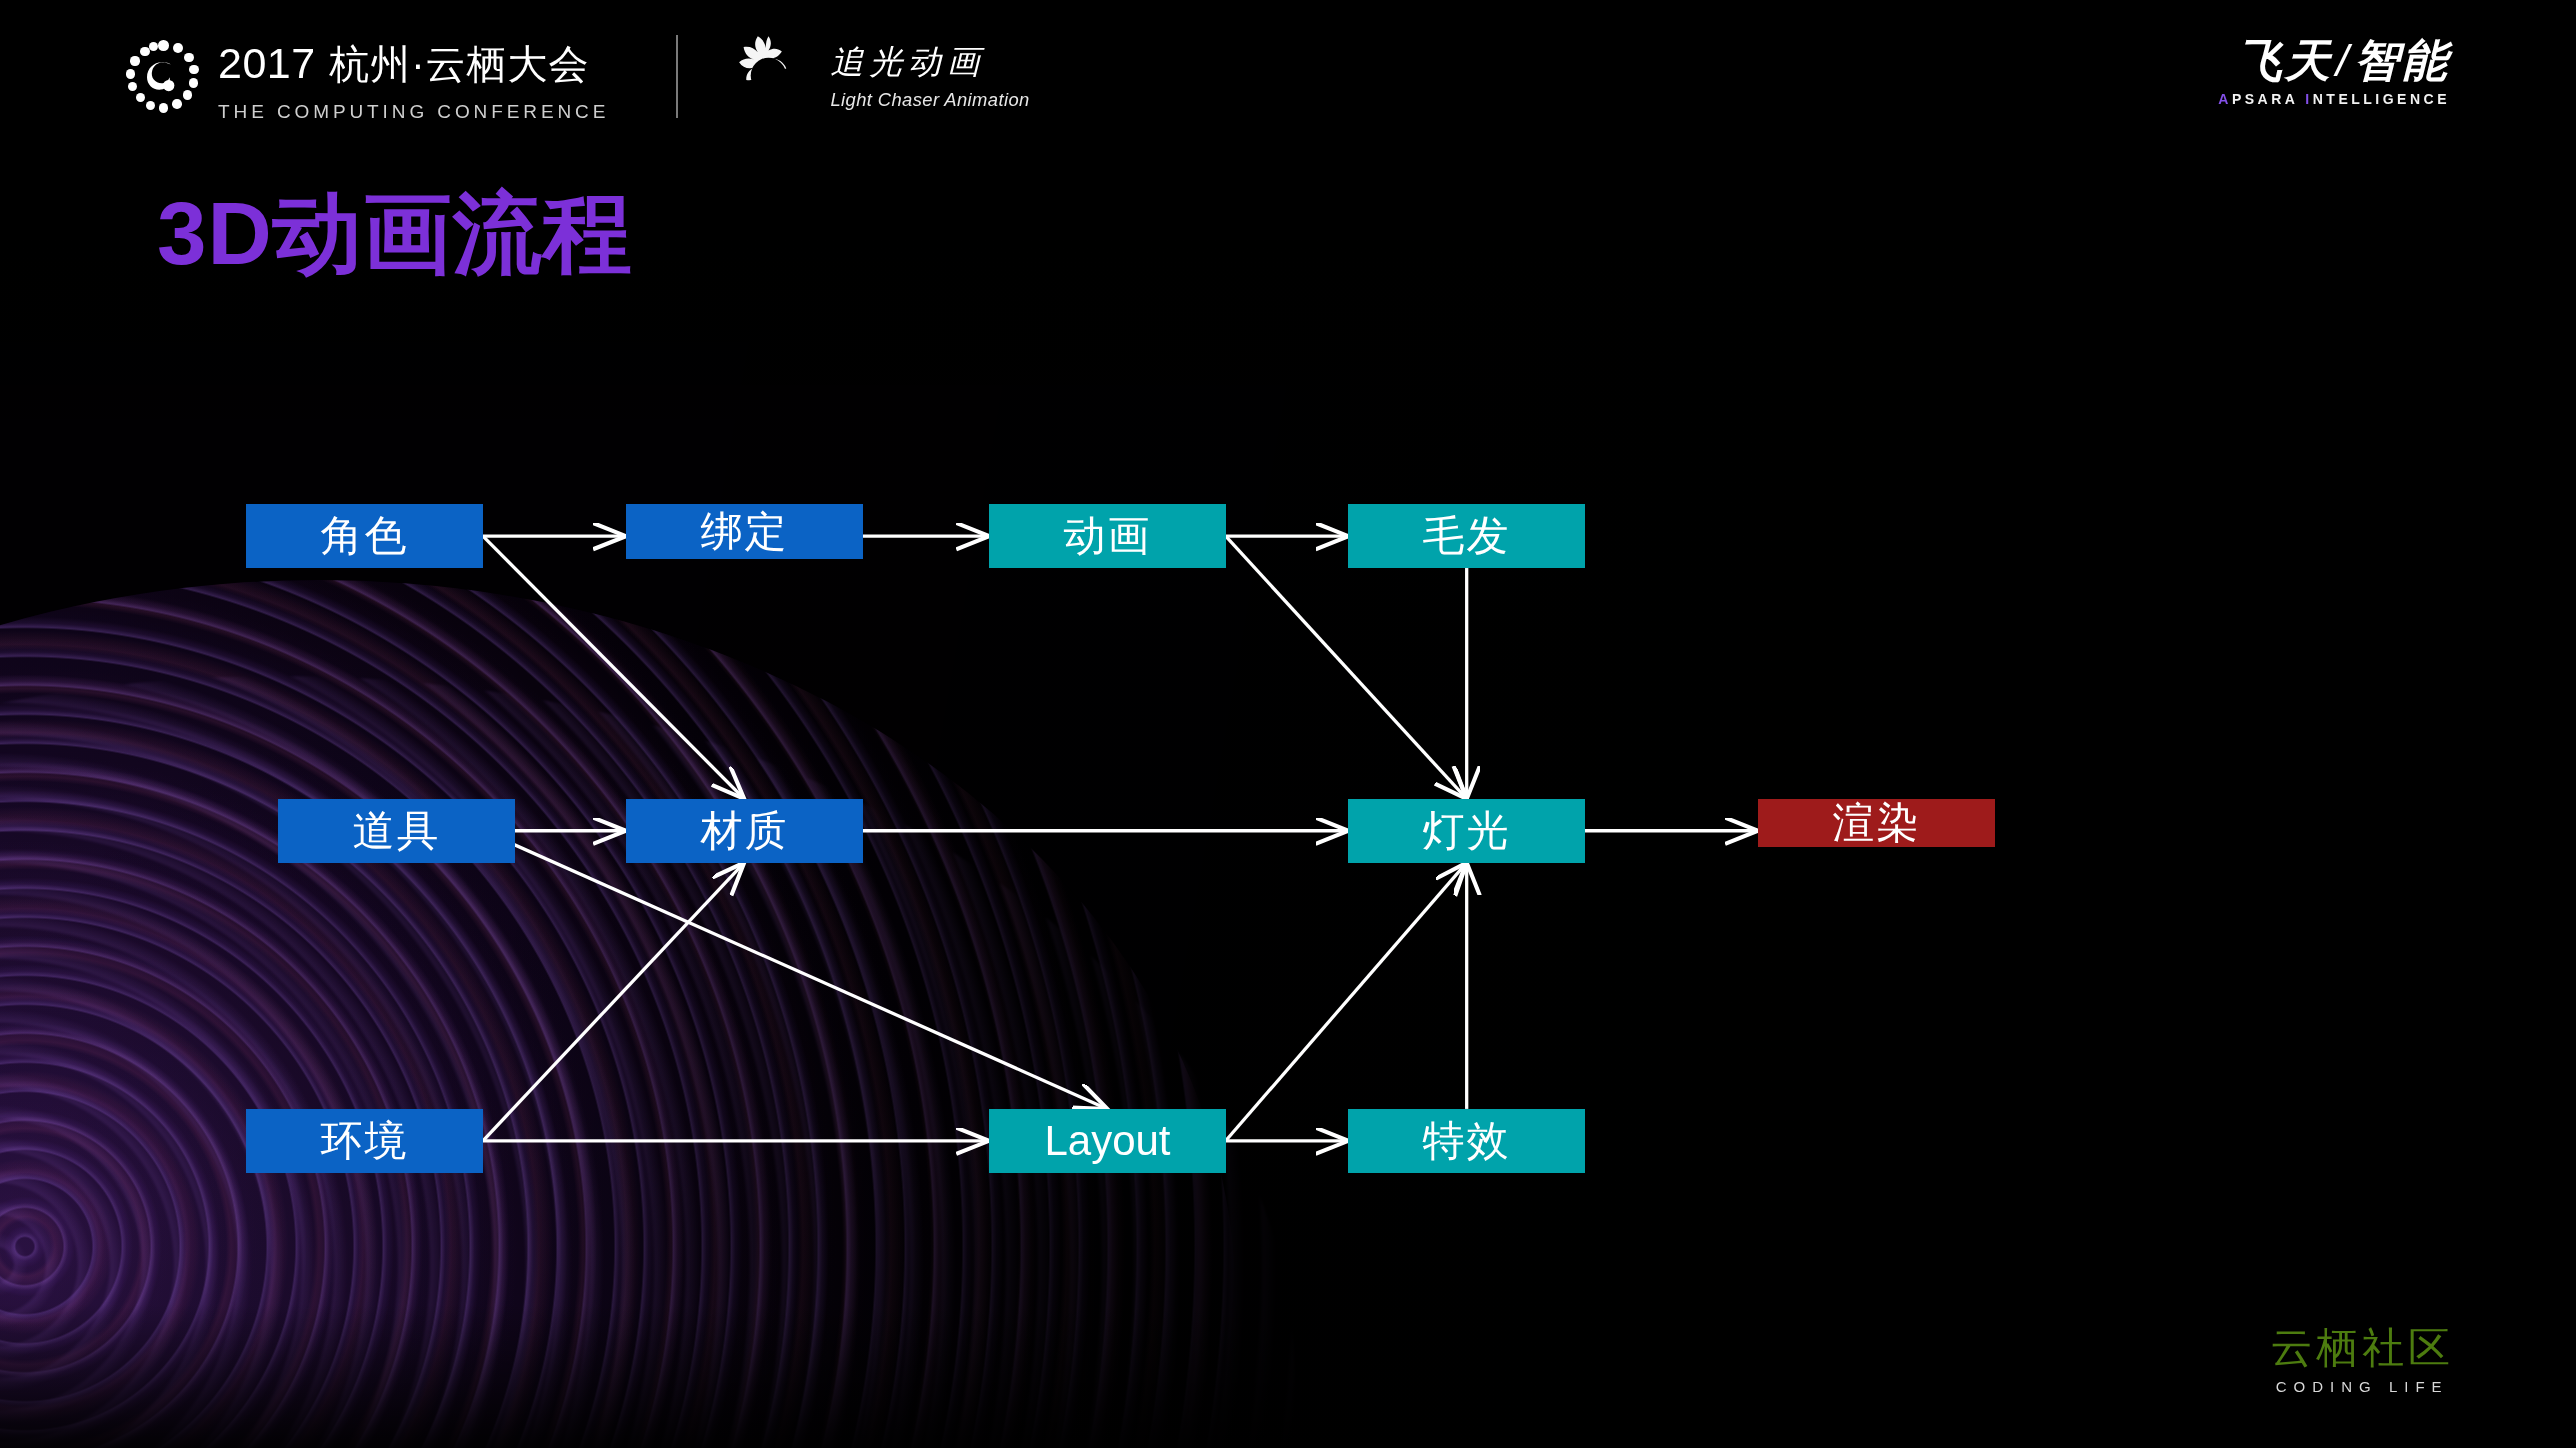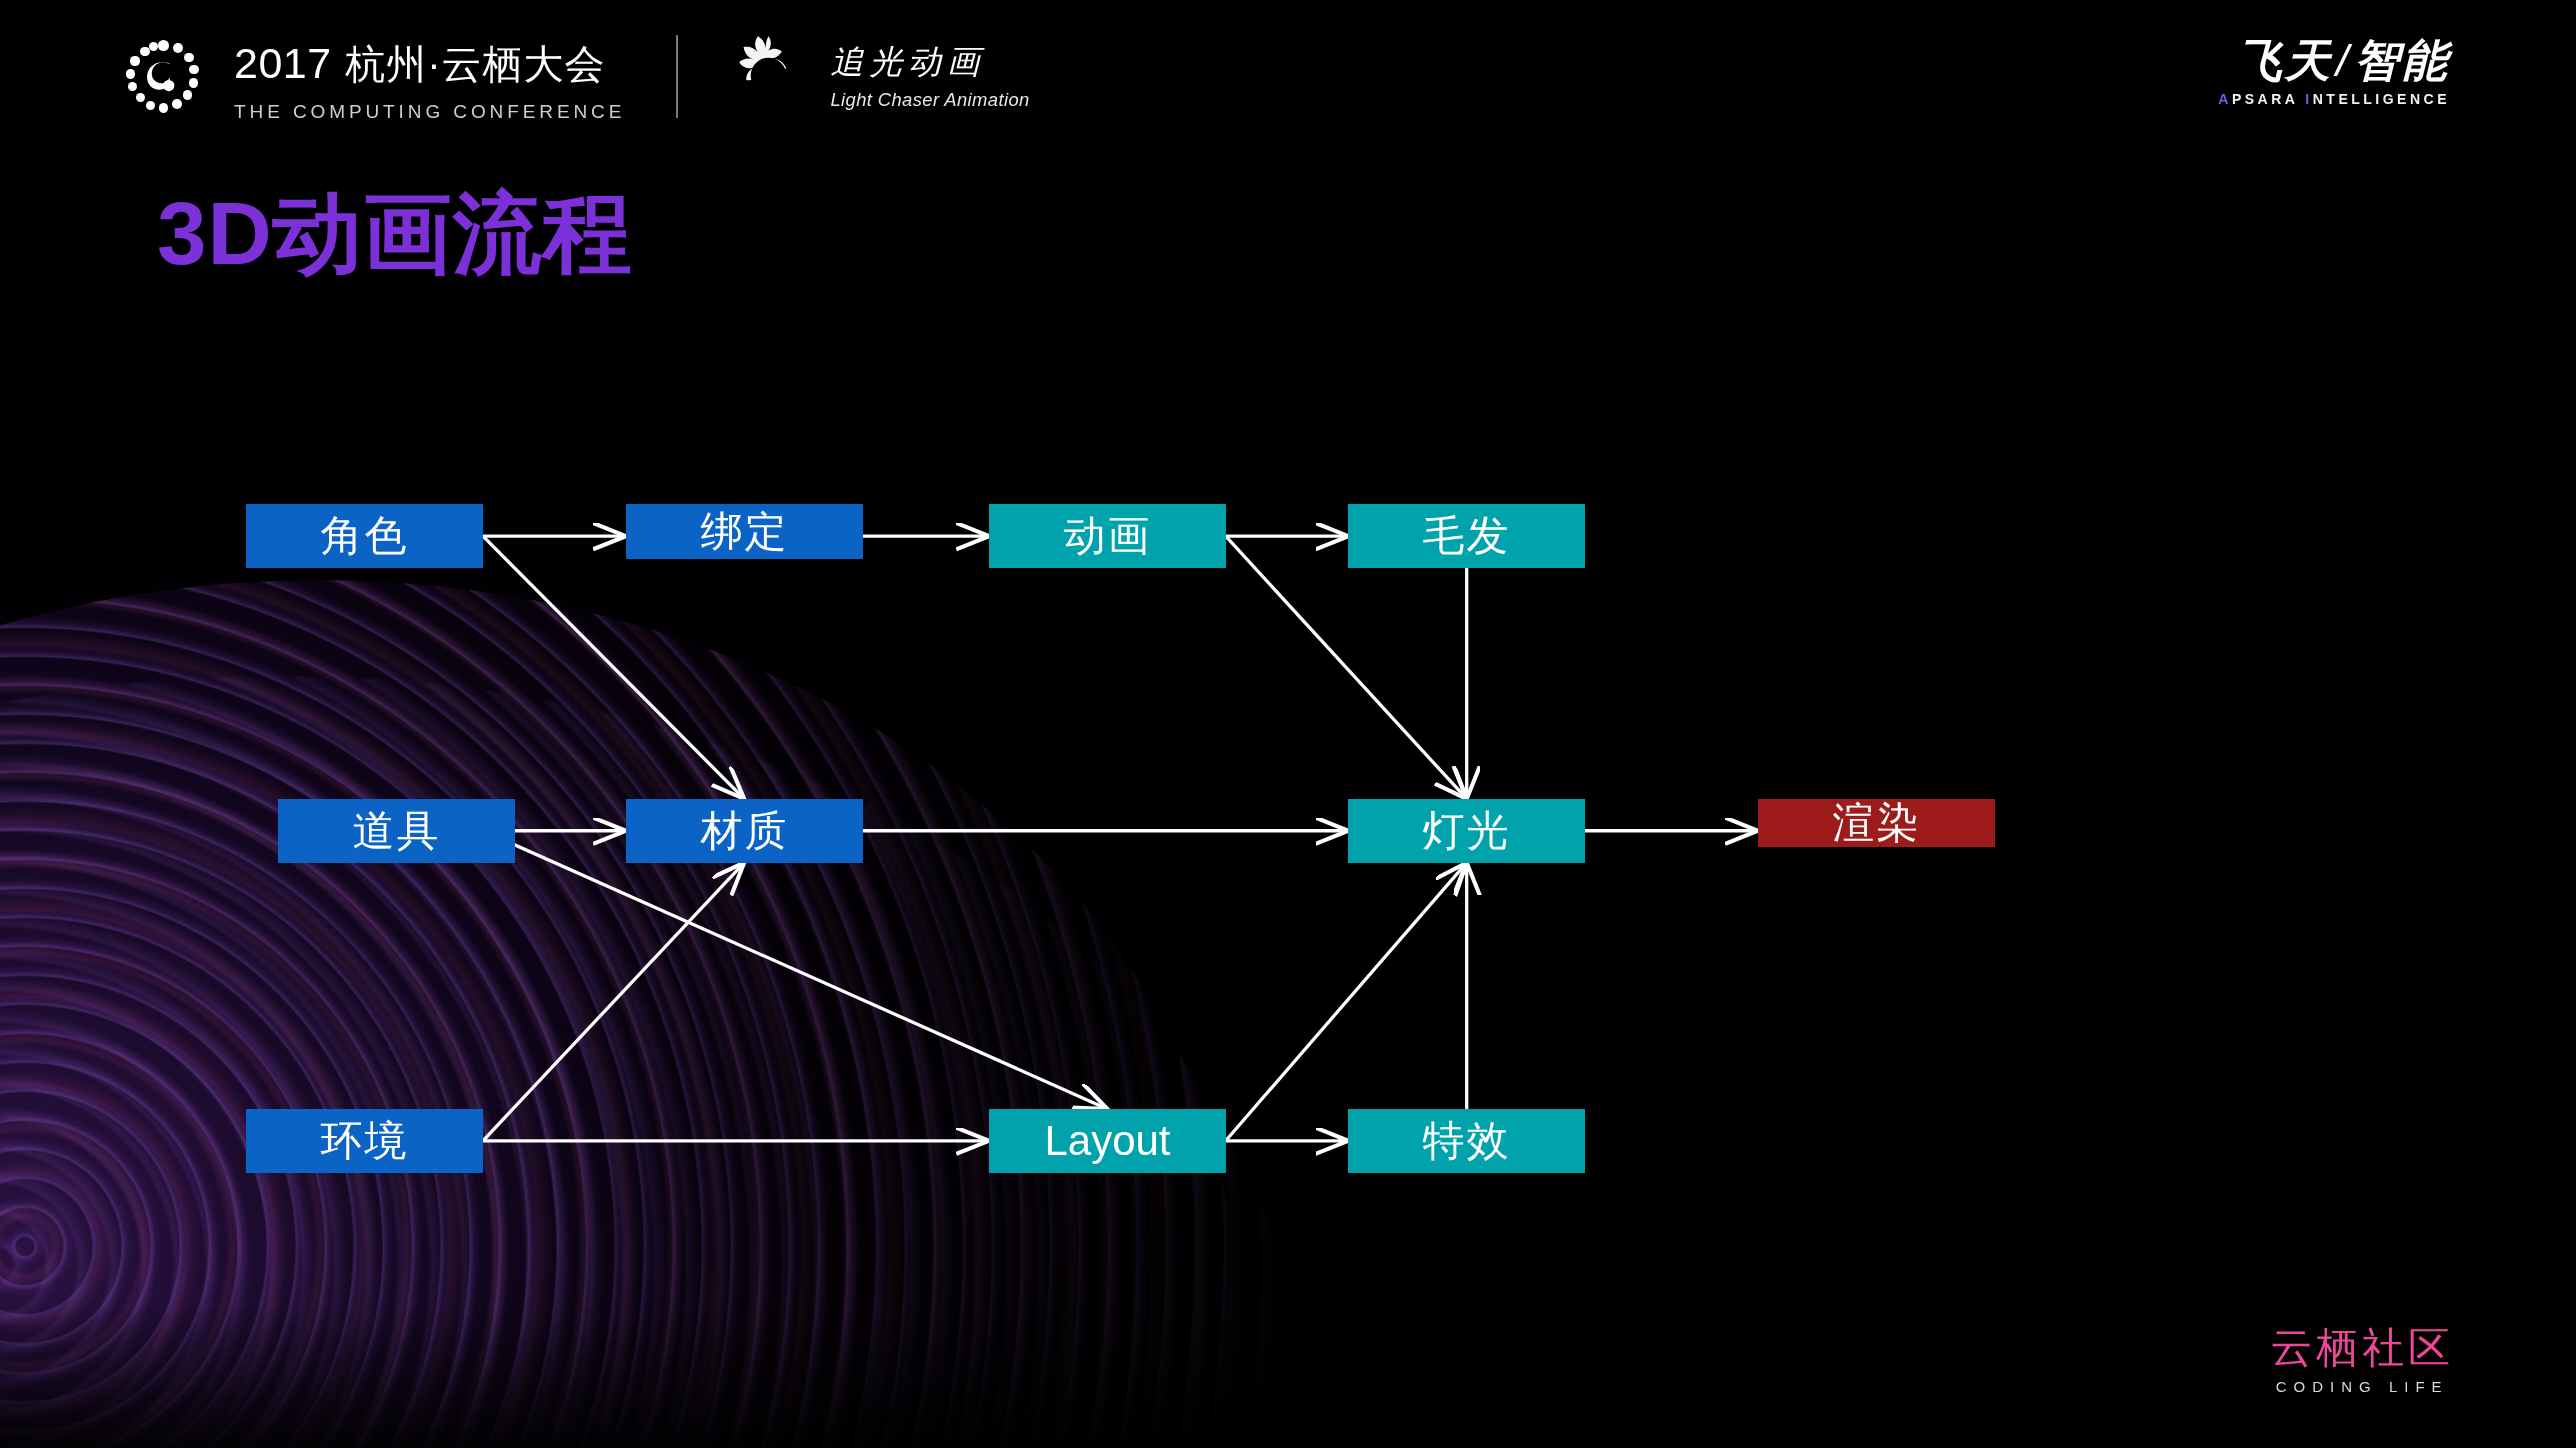--- a/index.html
+++ b/index.html
@@ -70,21 +70,21 @@
     position:absolute; left:0; right:0; bottom:0; height:145px;
     background:linear-gradient(0deg,rgba(0,0,0,.92) 0%,rgba(0,0,0,0) 100%);
   }
 
   
   .header { position:absolute; left:0; top:0; width:100%; height:169px; z-index:6; }
 
   .logo-acc { position:absolute; left:126px; top:37px; display:flex; align-items:center; }
   .acc-mark { width:75px; height:75px; position:relative; }
   .acc-mark .dot { position:absolute; background:#fff; border-radius:50%; }
-  .acc-text { margin-left:33px; }
+  .acc-text { margin-left:17px; }
   .acc-line1 { display:flex; align-items:baseline; color:#fff; }
   .acc-year { font-size:43px; font-weight:400; letter-spacing:0.5px; }
   .acc-cn { font-size:40px; margin-left:13.5px; letter-spacing:1px; }
   .acc-line2 { color:#cfcfcf; font-size:19px; letter-spacing:3.9px; margin-top:8.7px; }
 
   .hdr-divider { position:absolute; left:676px; top:35px; width:1.9px; height:83px; background:#7a7a7a; }
 
   .logo-lca { position:absolute; left:724px; top:31px; display:flex; align-items:center; }
   .lca-mark { width:89px; height:89px; position:relative; }
   .lca-text { margin-left:17.4px; }
@@ -109,21 +109,21 @@
   #edges { position:absolute; inset:0; width:2576px; height:1449px; }
   .node {
     position:absolute; display:flex; align-items:center; justify-content:center;
     color:#fff; font-size:42px; letter-spacing:1.9px; line-height:1; z-index:2;
   }
   .node.latin { font-size:42px; letter-spacing:0px; }
 
   
   .watermark { position:absolute; right:122px; bottom:54px; text-align:center; z-index:6; }
   .wm-cn {
-    color:#ec4899; font-size:42px; letter-spacing:3.9px; font-weight:500; line-height:1;
+    color:#4d7c0f; font-size:42px; letter-spacing:3.9px; font-weight:500; line-height:1;
     display:flex; align-items:center; justify-content:flex-end;
   }
   .wm-en { color:#d8d8d8; font-size:15px; letter-spacing:7px; margin-top:8.7px; }
 </style>
 </head>
 <body>
 
 <div id="slide">
 
   <div class="bg-rings"></div>

